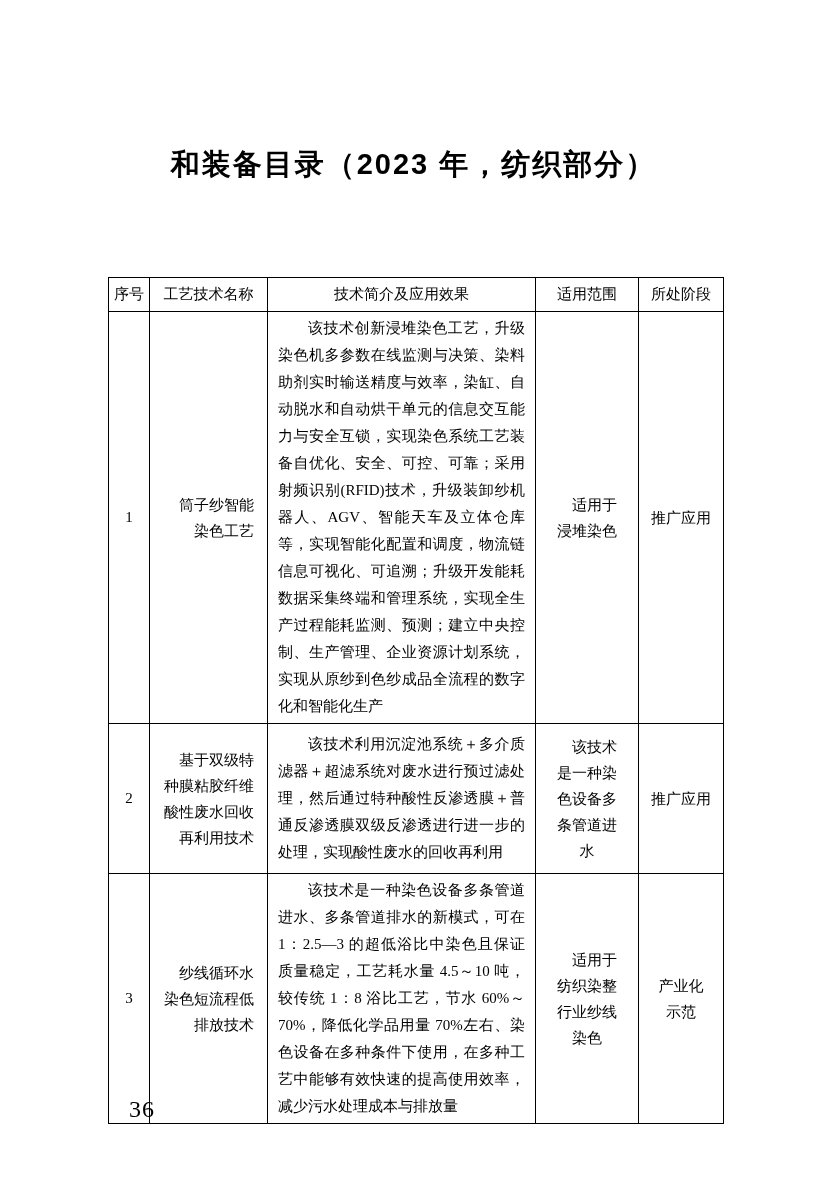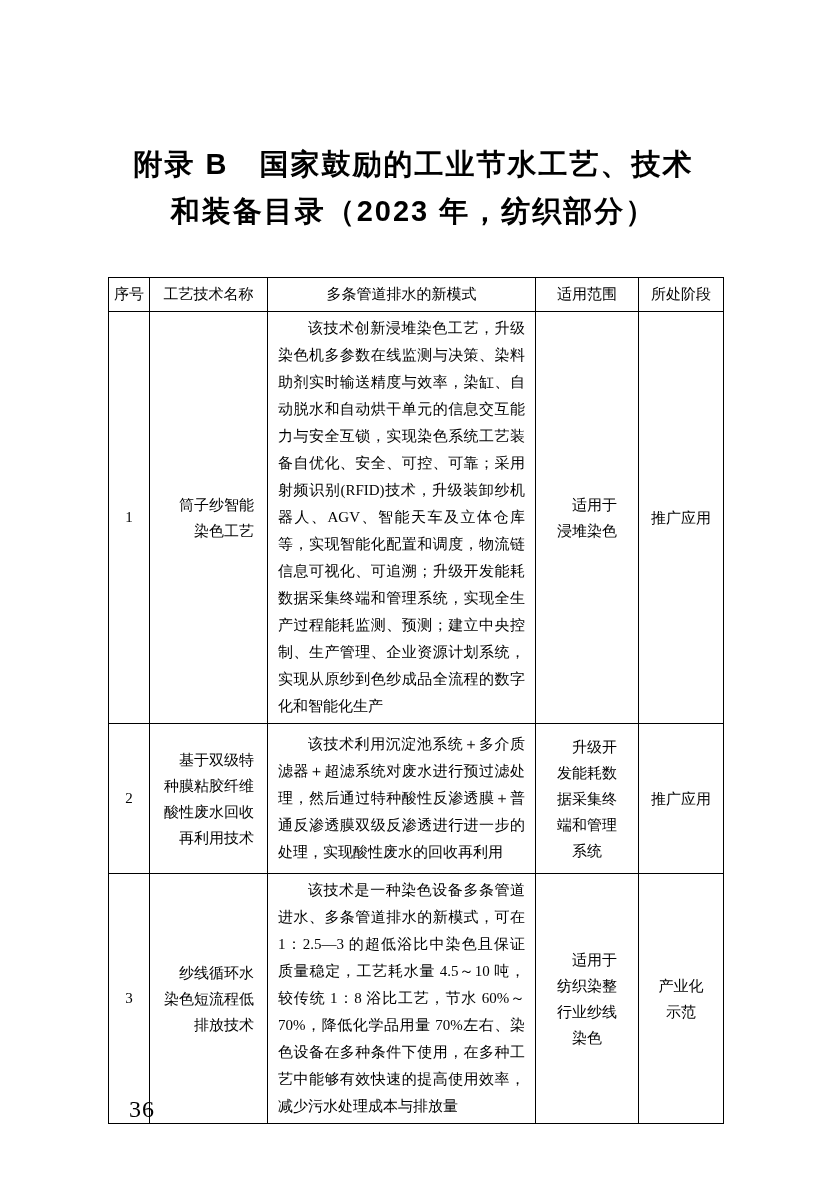--- a/index.html
+++ b/index.html
@@ -76,52 +76,51 @@
     position:absolute;
     left:129px; top:1096px;
     font-size:24px;
     letter-spacing:1px;
   }
 </style>
 </head>
 <body>
 
 <div class="title-block">
-  <div>附录 B　国家鼓励的工业节水工艺、技术</div>
   <div>和装备目录（2023 年，纺织部分）</div>
 </div>
 
 <table class="catalog">
   <colgroup>
     <col class="col-no">
       <col class="col-name">
       <col class="col-desc">
       <col class="col-scope">
       <col class="col-stage">
   </colgroup>
   <tbody>
       <tr class="header-row">
     <th>序号</th>
     <th>工艺技术名称</th>
-    <th>多条管道排水的新模式</th>
+    <th>技术简介及应用效果</th>
     <th>适用范围</th>
     <th>所处阶段</th>
   </tr>
   <tr class="row-1">
     <td class="cell-no">1</td>
     <td class="cell-name">筒子纱智能染色工艺</td>
     <td class="cell-desc">该技术创新浸堆染色工艺，升级染色机多参数在线监测与决策、染料助剂实时输送精度与效率，染缸、自动脱水和自动烘干单元的信息交互能力与安全互锁，实现染色系统工艺装备自优化、安全、可控、可靠；采用射频识别(RFID)技术，升级装卸纱机器人、AGV、智能天车及立体仓库等，实现智能化配置和调度，物流链信息可视化、可追溯；升级开发能耗数据采集终端和管理系统，实现全生产过程能耗监测、预测；建立中央控制、生产管理、企业资源计划系统，实现从原纱到色纱成品全流程的数字化和智能化生产</td>
     <td class="cell-scope">适用于浸堆染色</td>
     <td class="cell-stage">推广应用</td>
   </tr>
   <tr class="row-2">
     <td class="cell-no">2</td>
     <td class="cell-name">基于双级特种膜粘胶纤维酸性废水回收再利用技术</td>
     <td class="cell-desc">该技术利用沉淀池系统＋多介质滤器＋超滤系统对废水进行预过滤处理，然后通过特种酸性反渗透膜＋普通反渗透膜双级反渗透进行进一步的处理，实现酸性废水的回收再利用</td>
-    <td class="cell-scope">升级开发能耗数据采集终端和管理系统</td>
+    <td class="cell-scope">该技术是一种染色设备多条管道进水</td>
     <td class="cell-stage">推广应用</td>
   </tr>
   <tr class="row-3">
     <td class="cell-no">3</td>
     <td class="cell-name">纱线循环水染色短流程低排放技术</td>
     <td class="cell-desc">该技术是一种染色设备多条管道进水、多条管道排水的新模式，可在 1：2.5—3 的超低浴比中染色且保证质量稳定，工艺耗水量 4.5～10 吨，较传统 1：8 浴比工艺，节水 60%～70%，降低化学品用量 70%左右、染色设备在多种条件下使用，在多种工艺中能够有效快速的提高使用效率，减少污水处理成本与排放量</td>
     <td class="cell-scope">适用于纺织染整行业纱线染色</td>
     <td class="cell-stage">产业化
 示范</td>
   </tr>

